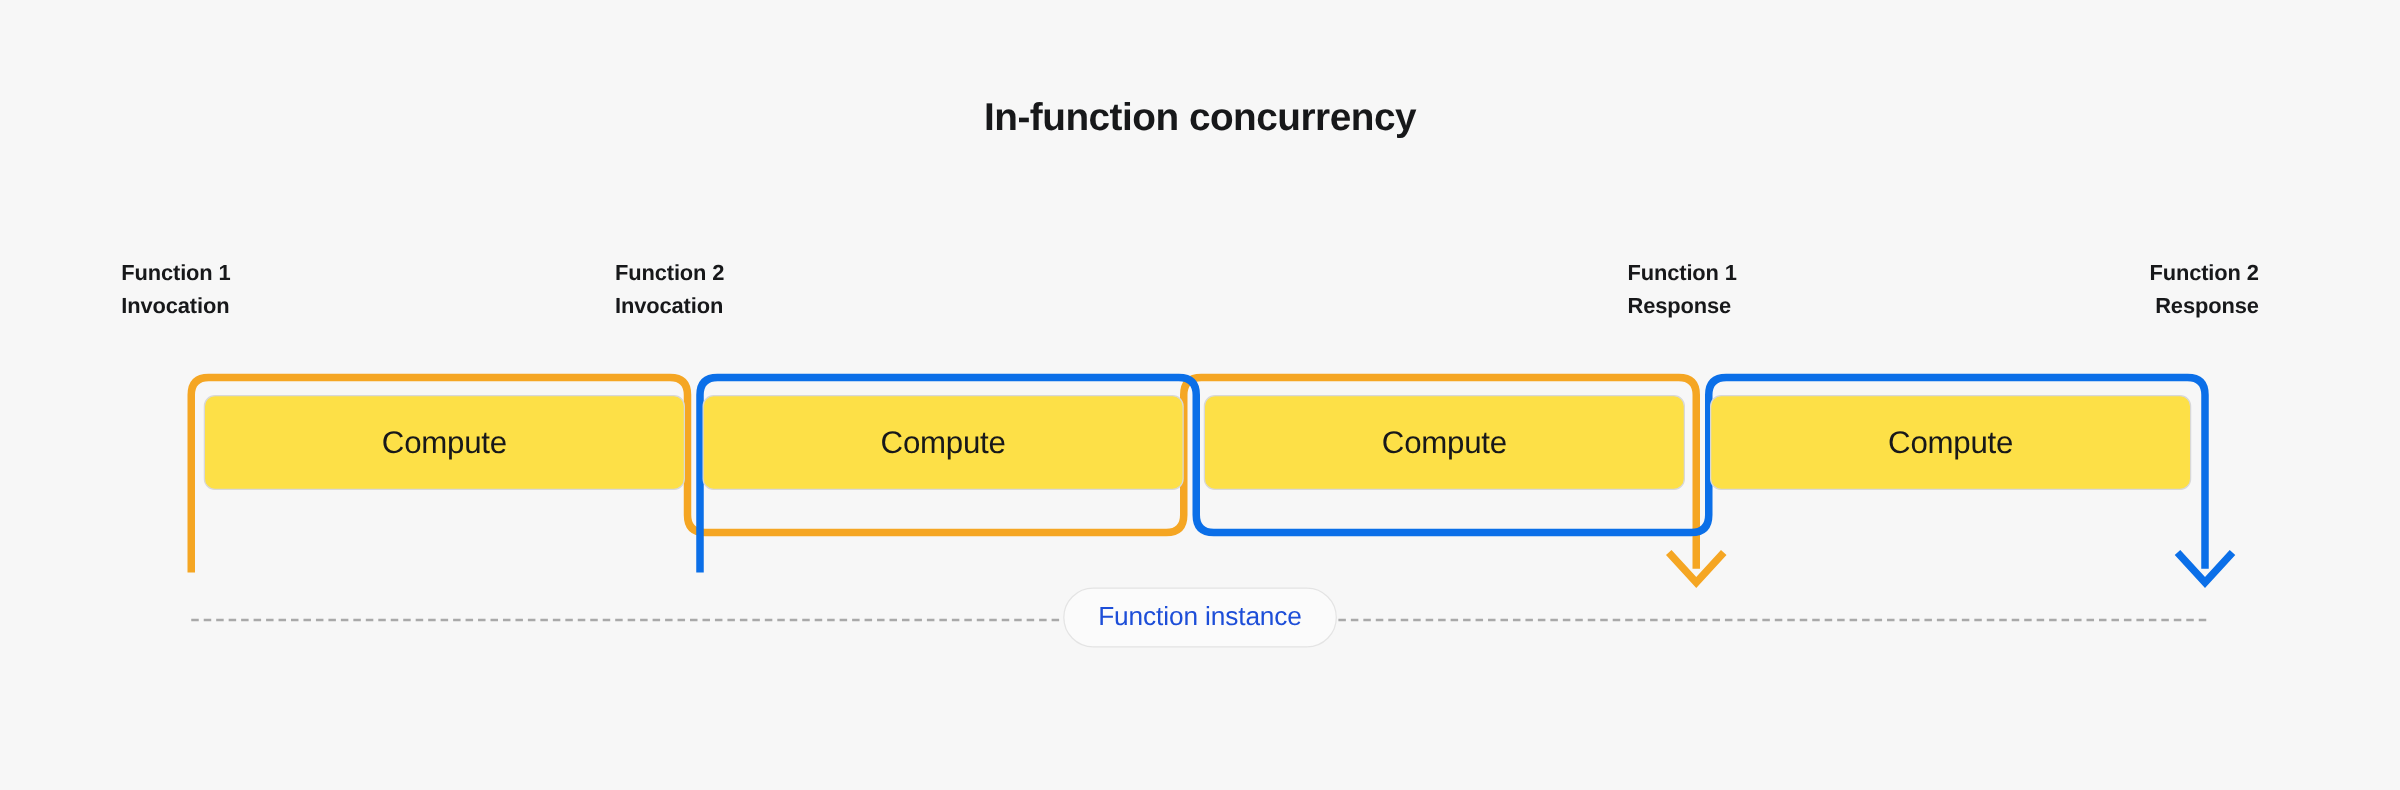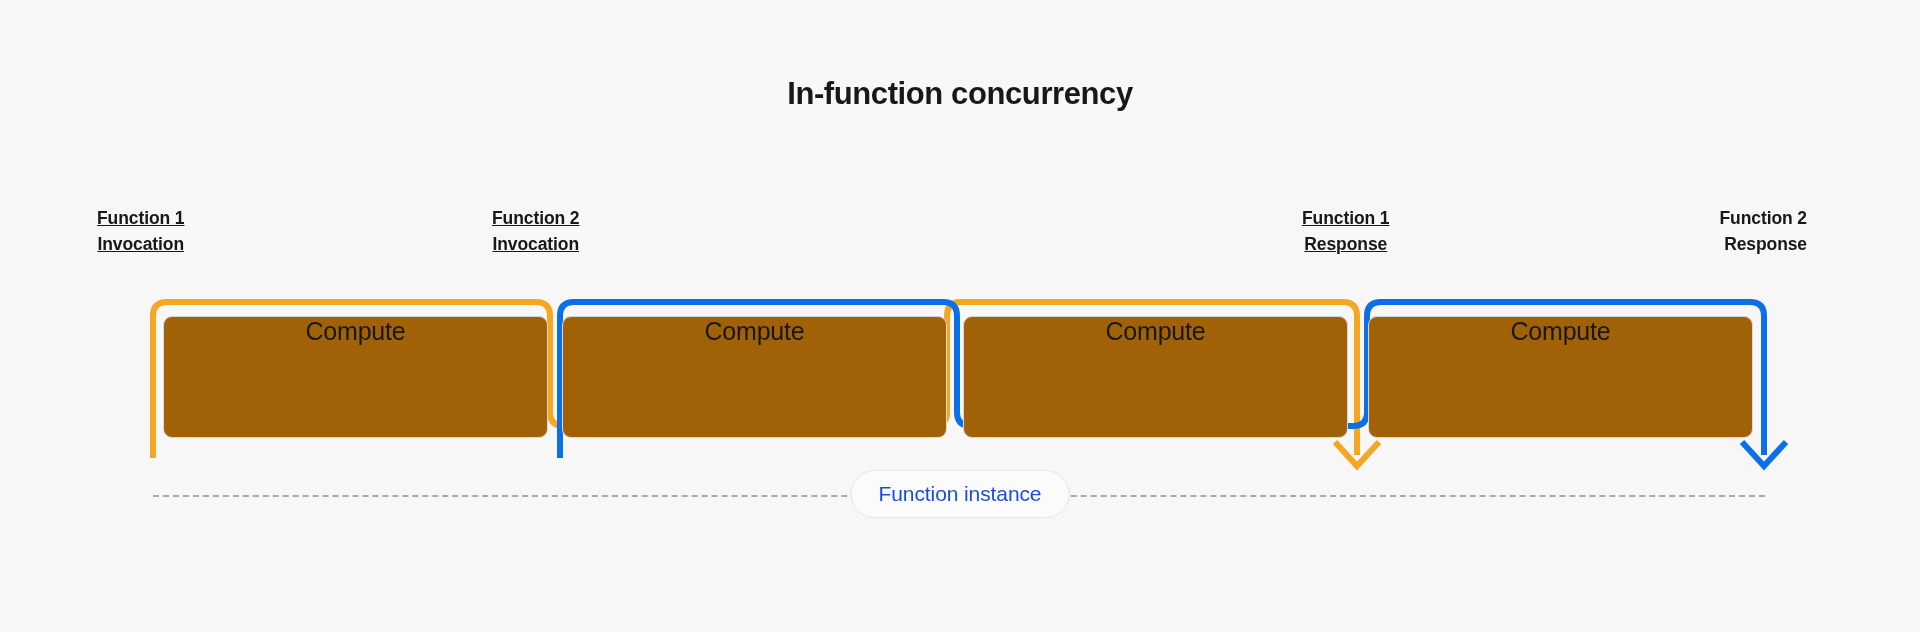--- a/index.html
+++ b/index.html
@@ -45,21 +45,21 @@
   }
   .lbl {
     position: absolute;
     font-size: 17.5px;
     font-weight: 700;
     color: #17181a;
     line-height: 1.5;
     white-space: pre-line;
     letter-spacing: -0.1px;
   }
-  .lbl-left  { text-align: center; text-decoration: underline; }
+  .lbl-left  { text-align: left; }
   .lbl-right { text-align: right; }
 
   #lbl-f1-invoke   { left: 97px;  top: 0; }
   #lbl-f2-invoke   { left: 492px; top: 0; }
   #lbl-f1-response { left: 1302px; top: 0; }
   #lbl-f2-response { right: 113px; top: 0; text-align: right; }
 
   
   #bracket-layer {
     position: absolute;
@@ -72,25 +72,26 @@
   
   .boxes-layer {
     position: absolute;
     top: 0; left: 0;
     width: 1920px;
     height: 632px;
   }
   .compute-box {
     position: absolute;
     top: 316px;
-    height: 122px;
-    background: #a16207;
+    height: 76px;
+    background: #fde047;
     border: 1px solid #d8d8d8;
     border-radius: 9px;
     display: flex;
+    align-items: center;
     justify-content: center;
     box-sizing: border-box;
   }
   .compute-box span {
     font-size: 25px;
     color: #17181a;
     letter-spacing: -0.2px;
   }
 
   #compute-box-0 { left: 163px;  width: 385px; }

